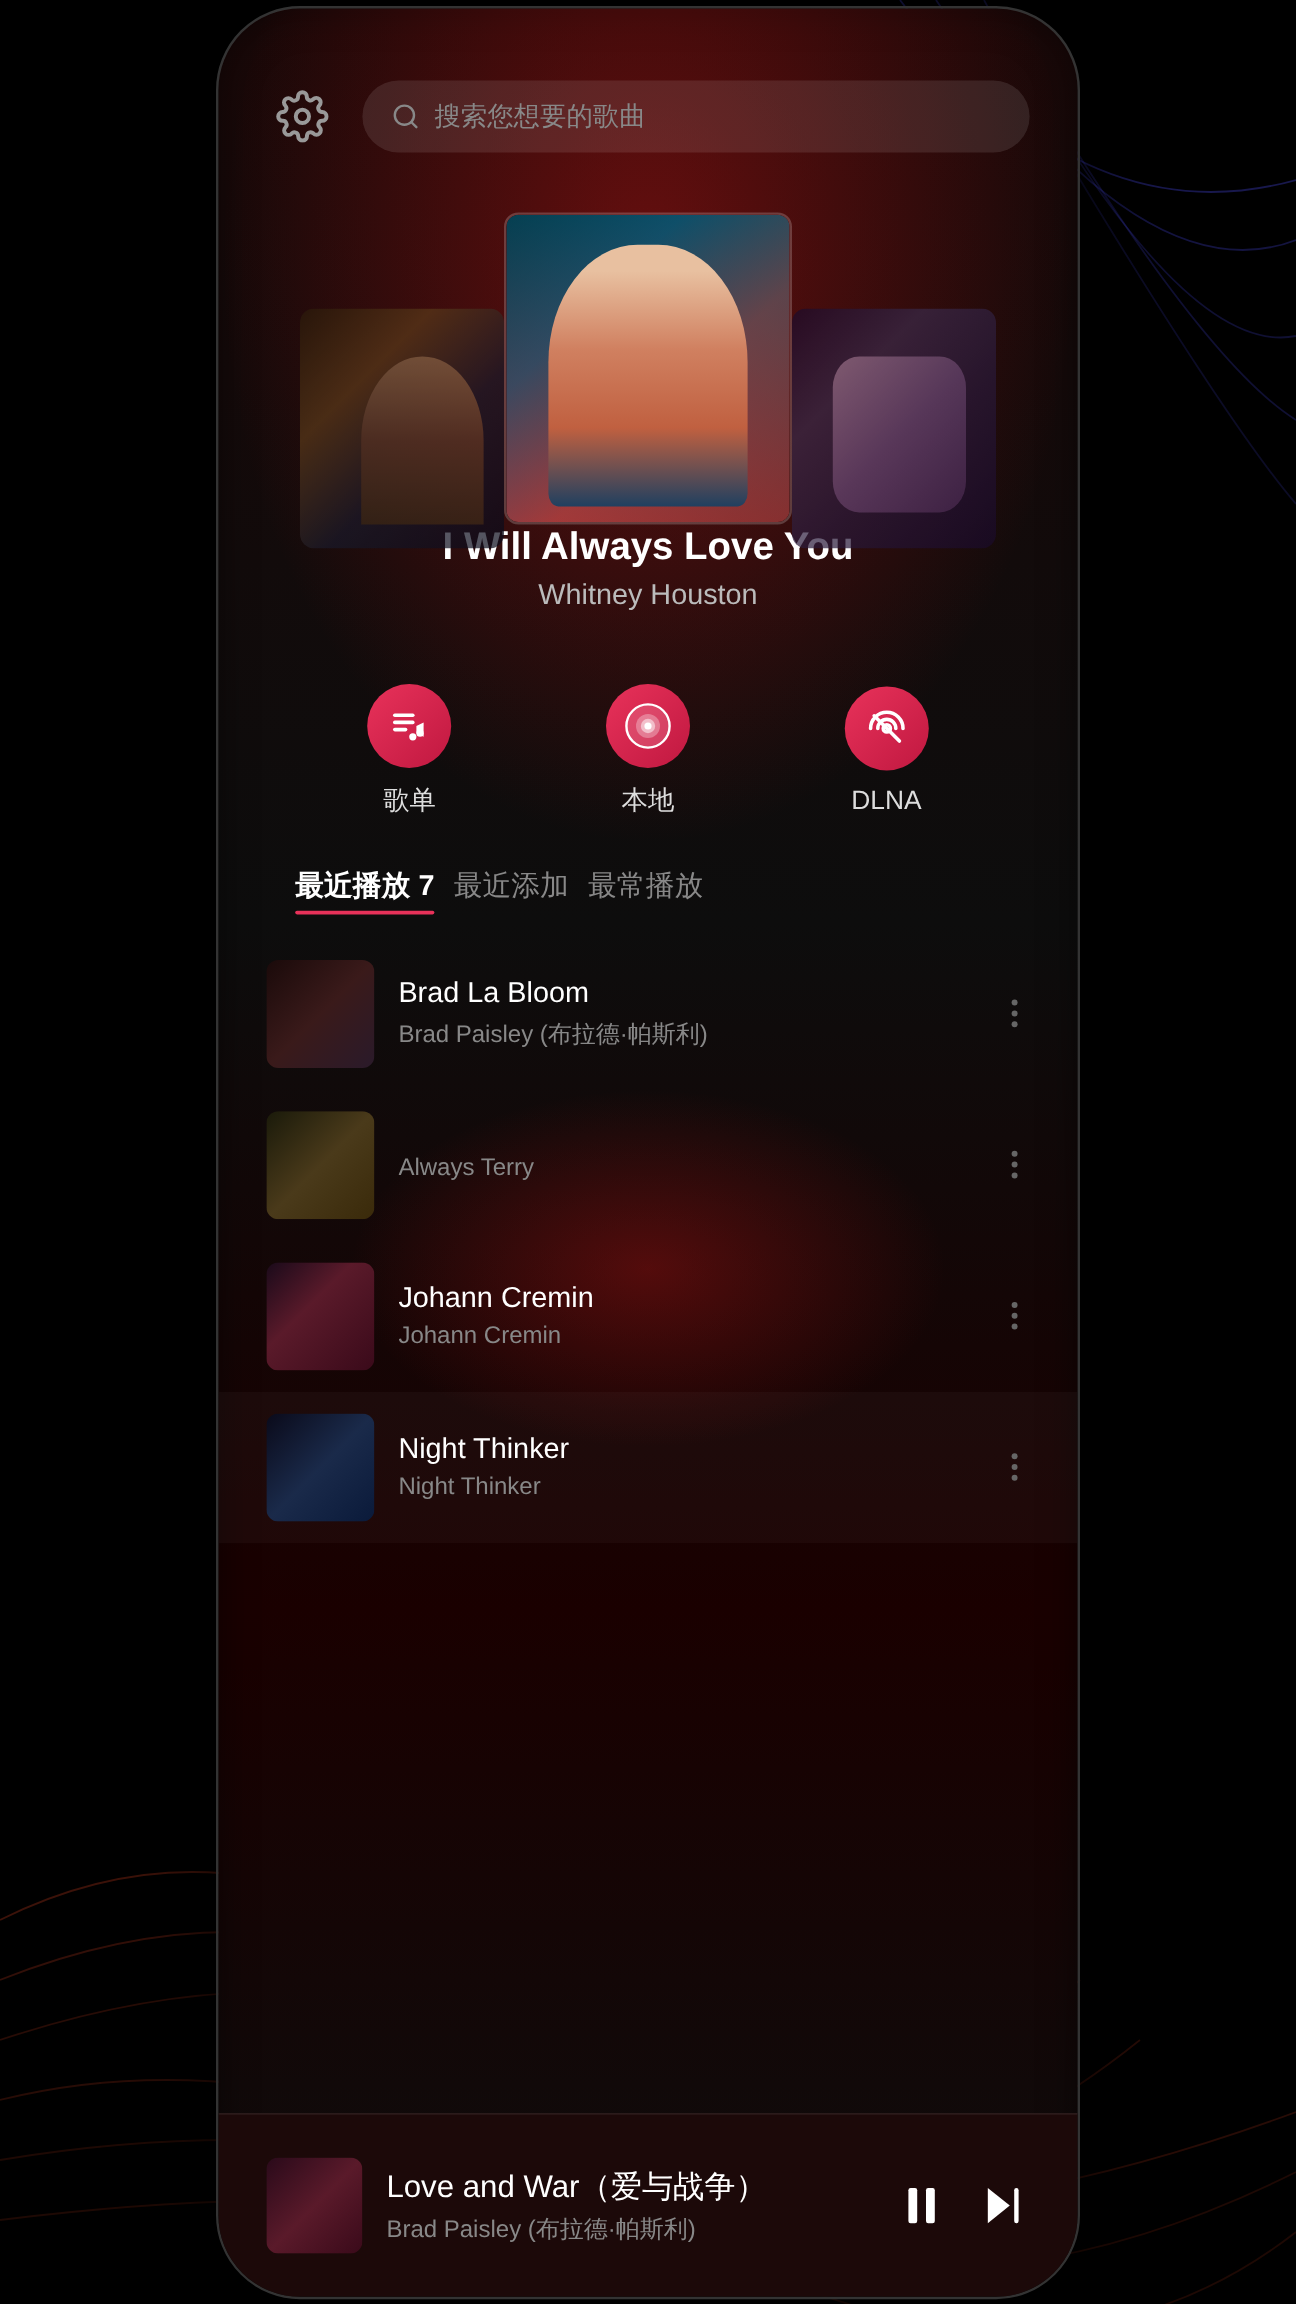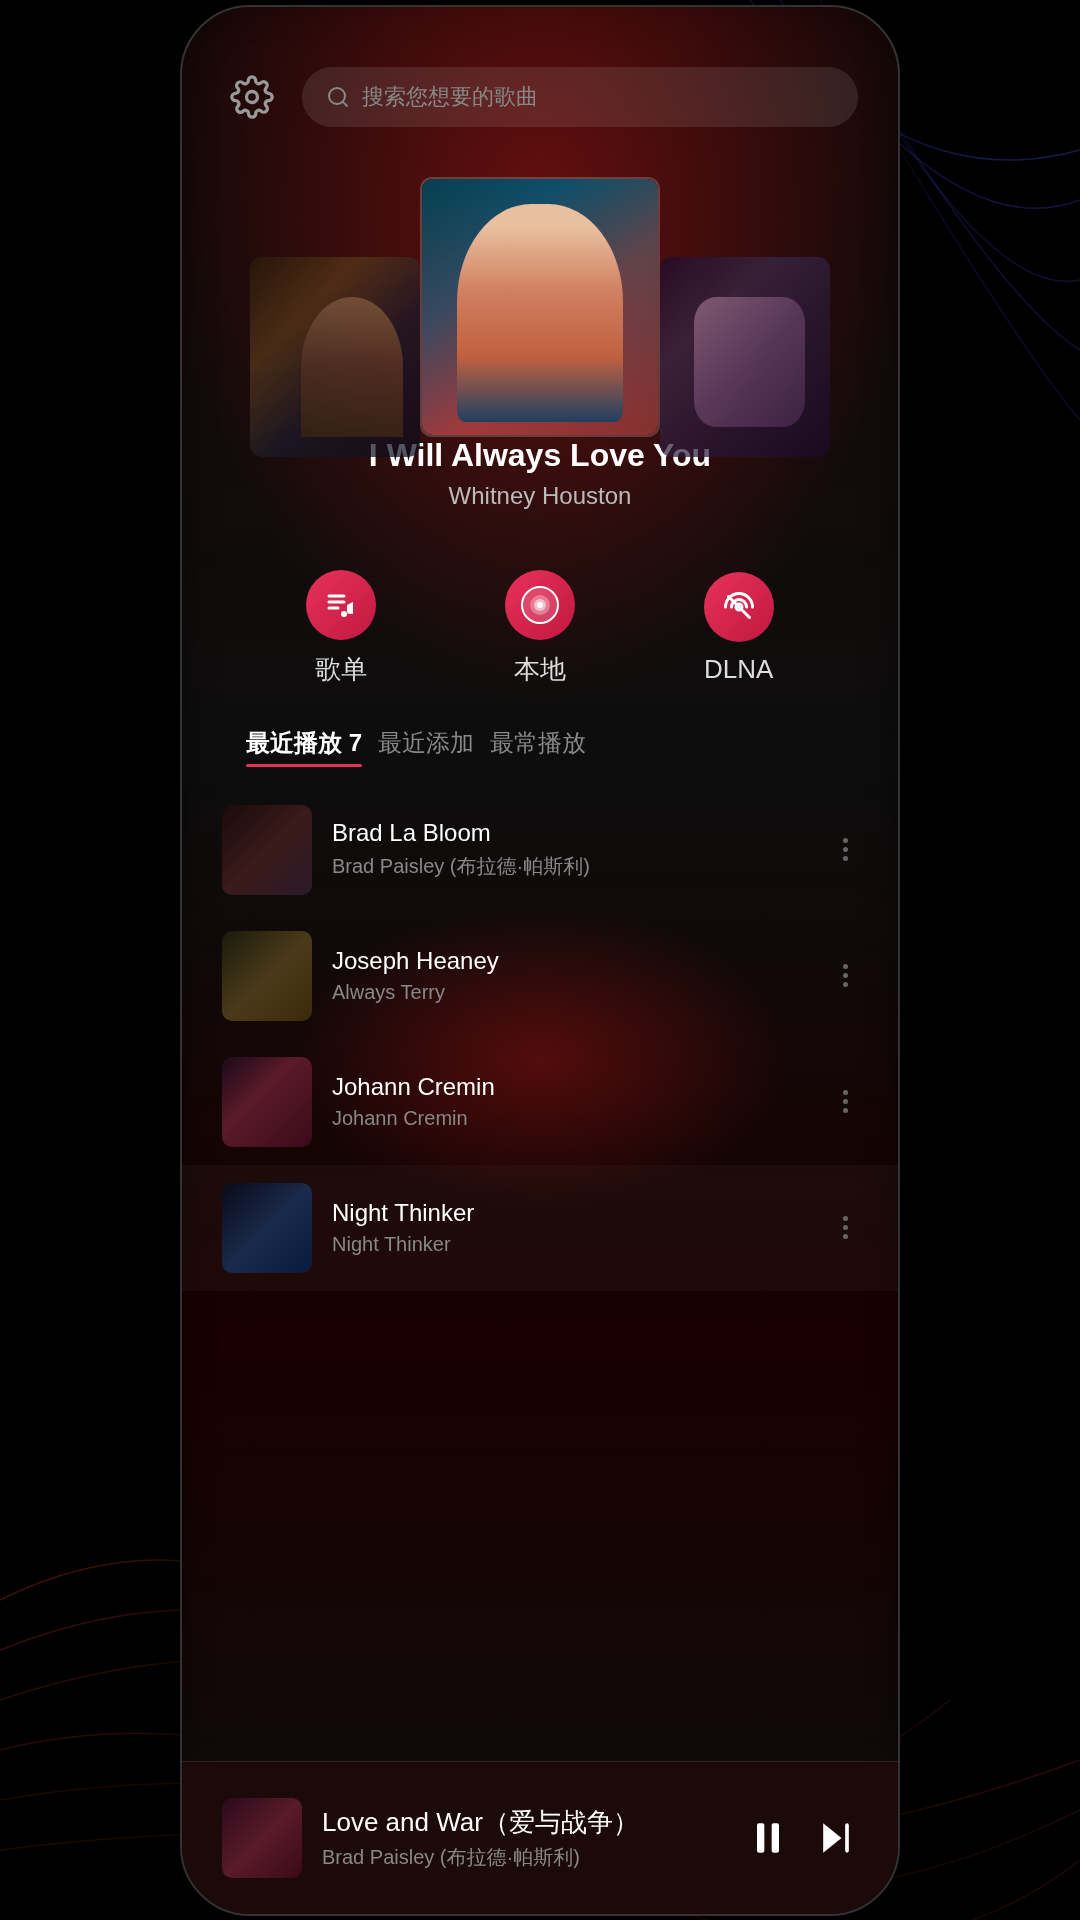--- a/index.html
+++ b/index.html
@@ -252,21 +252,21 @@
       height: 70px;
       border-radius: 50%;
       background: linear-gradient(135deg, #e8325a, #c01840);
       display: flex;
       align-items: center;
       justify-content: center;
     }
 
     .nav-icon-label {
       color: #ddd;
-      font-size: 26px;
+      font-size: 22px;
     }
 
     
     .tabs-section {
       padding: 20px 64px 10px;
       display: flex;
       gap: 16px;
       align-items: center;
     }
 
@@ -577,21 +577,20 @@
             <div class="dot"></div>
             <div class="dot"></div>
         </div>
       </div>
 
       <div class="song-item">
         <div class="song-thumbnail">
           <div class="thumb-fake thumb-2"></div>
         </div>
         <div class="song-info">
-          <div class="song-title">Joseph Heaney</div>
           <div class="song-artist">Always Terry</div>
         </div>
         <div class="song-menu-btn">
           <div class="dot"></div>
             <div class="dot"></div>
             <div class="dot"></div>
         </div>
       </div>
 
       <div class="song-item">

